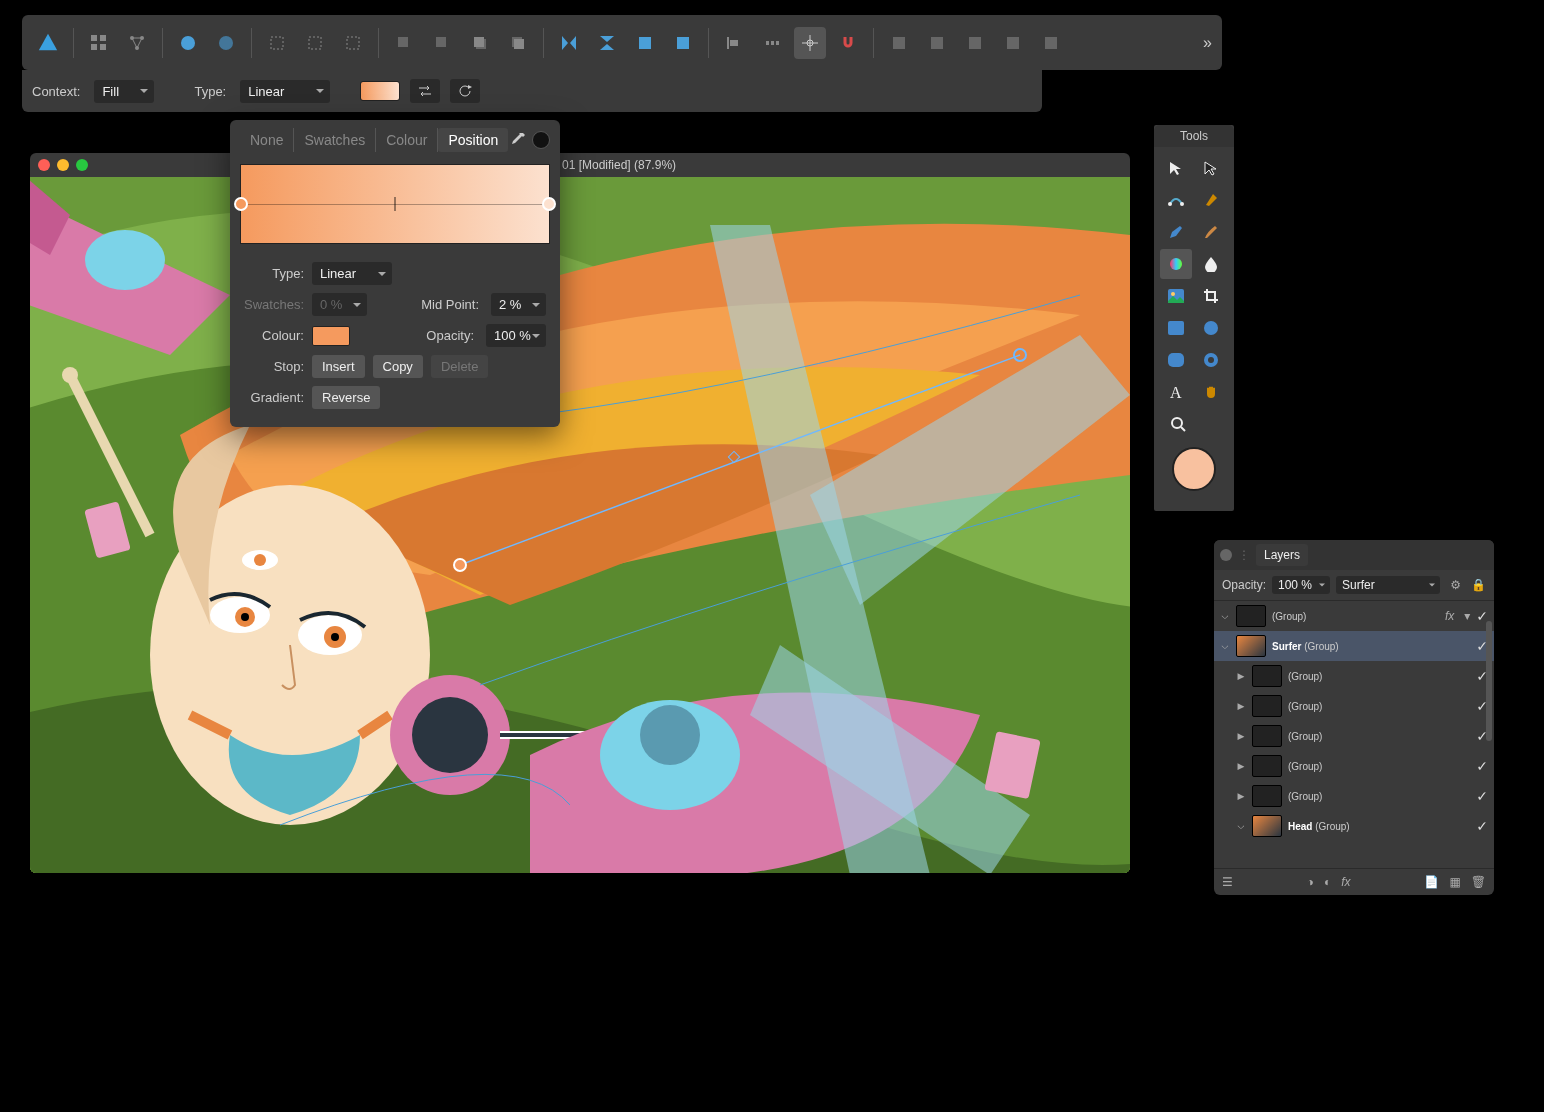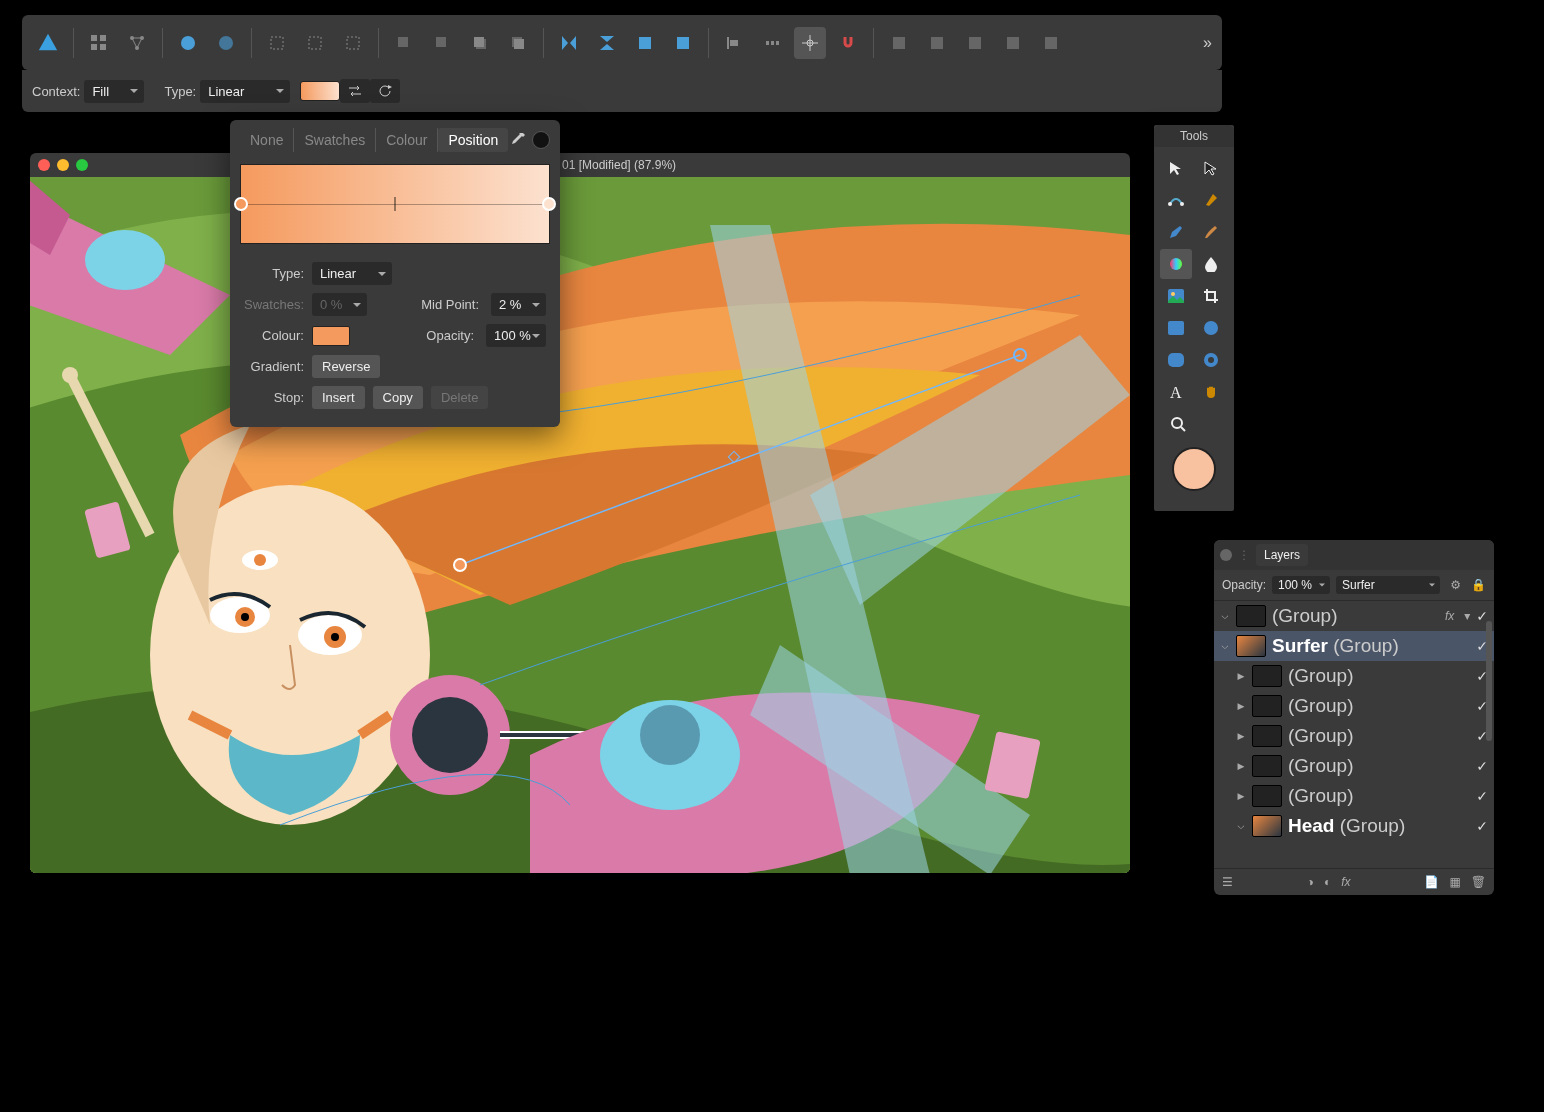--- a/index.html
+++ b/index.html
@@ -42,27 +42,28 @@
   .toolbar-icon.blue svg { fill: #4a9fd8; }
   .toolbar-icon.red svg { fill: #d84a4a; }
   .toolbar-sep { width: 1px; height: 30px; background: #555; margin: 0 3px; }
   .toolbar-overflow { margin-left: auto; color: #ccc; font-size: 16px; }
 
   
   .context-bar {
     position: absolute;
     left: 22px;
     top: 70px;
-    width: 1200px;
+    width: 1020px;
     height: 42px;
     background: #3a3a3a;
     border-radius: 0 0 6px 6px;
     display: flex;
     align-items: center;
     padding: 0 10px;
+    gap: 10px;
     font-size: 13px;
   }
   .context-label { color: #ccc; margin-right: 4px; }
   .context-select {
     background: #2a2a2a;
     border: none;
     color: #eee;
     padding: 4px 22px 4px 8px;
     border-radius: 3px;
     font-size: 13px;
@@ -401,21 +402,21 @@
   .layer-row.selected { background: #4a5568; }
   .layer-row.child { padding-left: 22px; }
   .layer-arrow { width: 10px; text-align: center; color: #aaa; font-size: 9px; }
   .layer-thumb {
     width: 30px;
     height: 22px;
     background: #222;
     border: 1px solid #000;
     border-radius: 2px;
   }
-  .layer-name { flex: 1; color: #ccc; font-size: 19px; }
+  .layer-name { flex: 1; color: #ccc; font-size: 10px; }
   .layer-name .bold { color: #fff; font-weight: 600; }
   .layer-check { color: #ddd; font-size: 14px; }
   .layer-fx { color:#aaa; font-style: italic; margin-right:4px; }
 
   .layers-scrollbar {
     position: absolute;
     right: 2px;
     top: 20px;
     width: 6px;
     height: 120px;
@@ -719,28 +720,28 @@
     <span class="row-sublabel">Mid Point:</span>
     <div class="row-input stepper" style="min-width:55px;">2 %</div>
   </div>
   <div class="popover-row">
     <span class="row-label">Colour:</span>
     <div class="colour-swatch"></div>
     <span class="row-sublabel">Opacity:</span>
     <div class="row-input stepper" style="min-width:60px;">100 %</div>
   </div>
   <div class="popover-row">
-    <span class="row-label">Gradient:</span>
-    <button class="btn">Reverse</button>
-  </div>
-  <div class="popover-row">
     <span class="row-label">Stop:</span>
     <button class="btn">Insert</button>
     <button class="btn">Copy</button>
     <button class="btn disabled">Delete</button>
+  </div>
+  <div class="popover-row">
+    <span class="row-label">Gradient:</span>
+    <button class="btn">Reverse</button>
   </div>
 </div>
 
 <div class="tools-panel">
   <div class="tools-header">Tools</div>
   <div class="tools-grid">
     <div class="tool-btn">
         <svg width="16" height="16">
           <path d="M2 2 L2 14 L6 10 L9 15 L11 14 L8 9 L13 9 Z" fill="#eee"></path>
         </svg>

